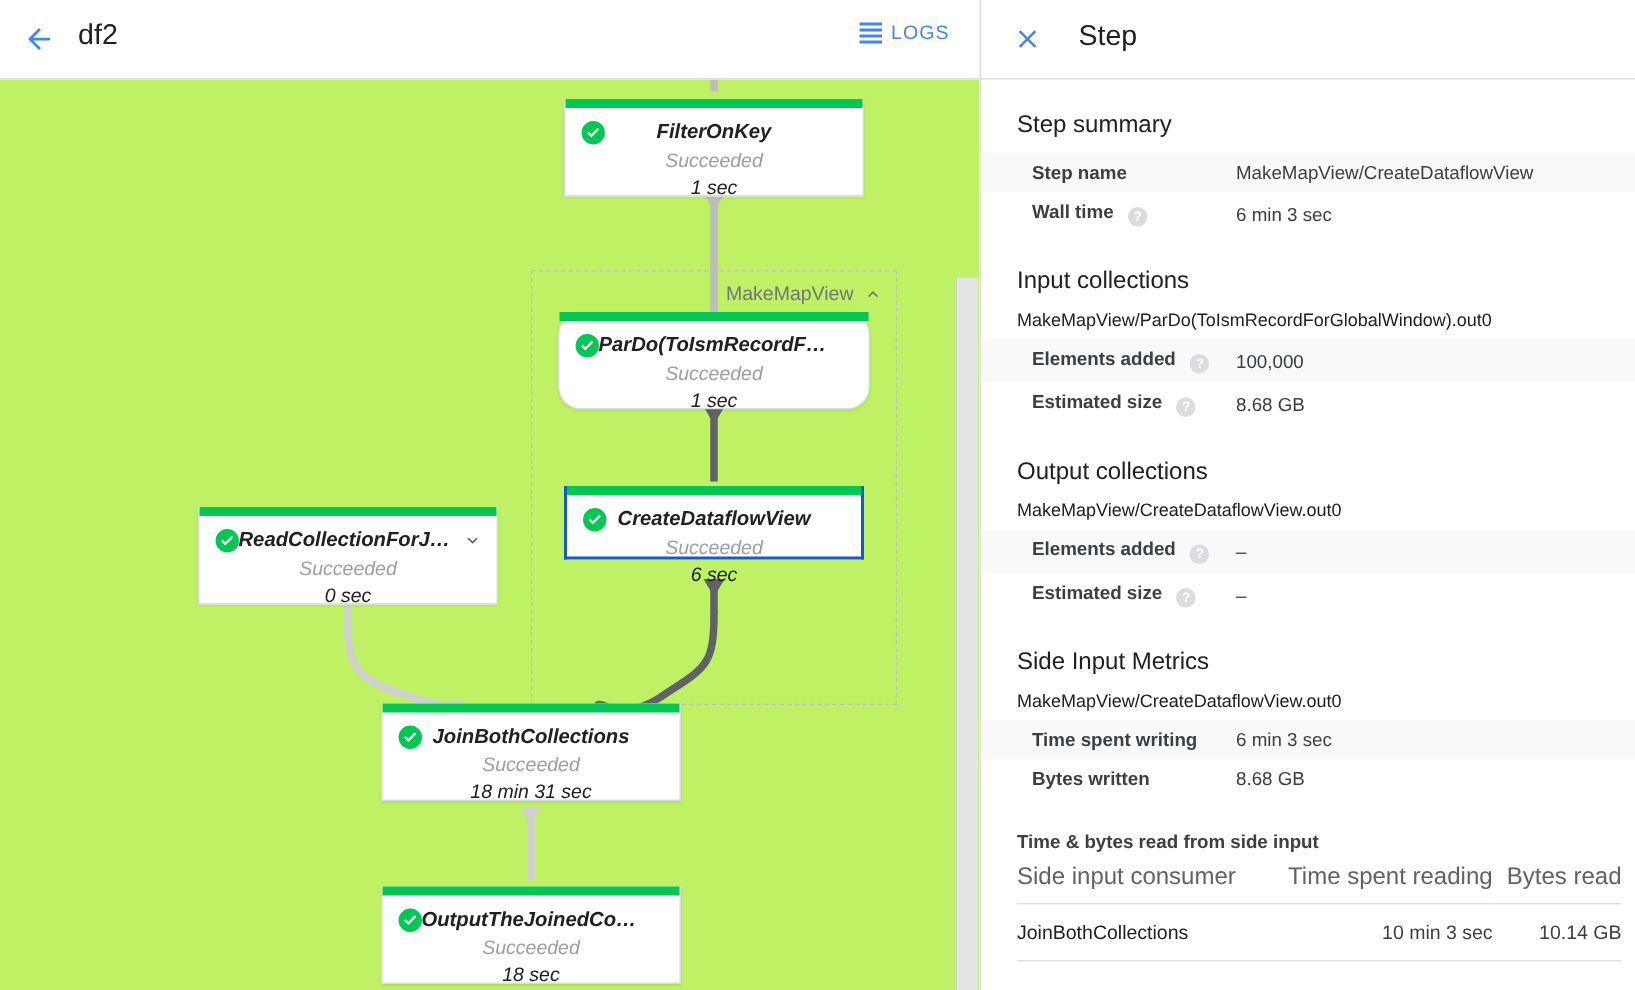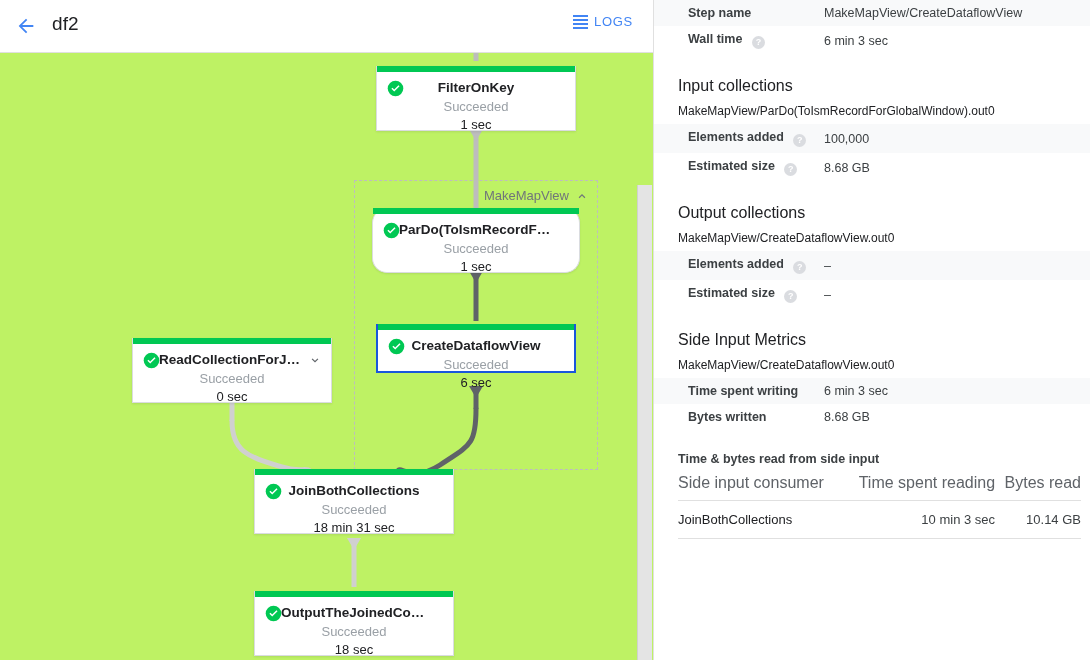--- a/index.html
+++ b/index.html
@@ -78,21 +78,21 @@
     box-shadow: 0 1px 2px rgba(60,64,67,.12);
     cursor: pointer;
   }
   .node.selected {
     border: 2px solid #1a56db;
     border-top: none;
     box-shadow: none;
   }
   .node-bar { height: 6px; background: #00c853; width: 100%; }
   .node.selected .node-bar { height: 6px; }
-  .node-body { position: relative; padding-top: 7px; text-align: center; }
+  .node-body { position: relative; padding-top: 7px; text-align: center; font-style: italic; }
   .node-check {
     position: absolute; left: 10px; top: 8px;
     width: 17px; height: 17px;
   }
   .node-name {
     font-size: 13.5px; font-weight: bold; color: #202124;
     line-height: 18px; padding: 0 26px;
     white-space: nowrap; overflow: hidden; text-overflow: ellipsis;
   }
   .node-status {
@@ -336,23 +336,32 @@
         </div>
       </div>
 
     </div>
 
     <div id="side-scrollbar"></div>
   </div>
 
   <div id="right-panel">
 
+    <div id="right-header">
+      <div id="close-icon">
+        <svg width="20" height="20" viewBox="0 0 24 24" aria-hidden="true">
+          <path d="M19 6.4L17.6 5 12 10.6 6.4 5 5 6.4 10.6 12 5 17.6 6.4 19 12 13.4 17.6 19 19 17.6 13.4 12z" fill="#4285f4"></path>
+        </svg>
+      </div>
+      <div id="panel-title">Step</div>
+    </div>
 
     <div id="right-content">
 
+      <div class="section-title">Step summary</div>
       <table class="kv-table">
         <tbody>
             <tr class="kv-row alt">
           <td class="kv-key">
             <span>Step name</span>
           </td>
           <td class="kv-val">MakeMapView/CreateDataflowView</td>
         </tr>
         <tr class="kv-row">
           <td class="kv-key">

